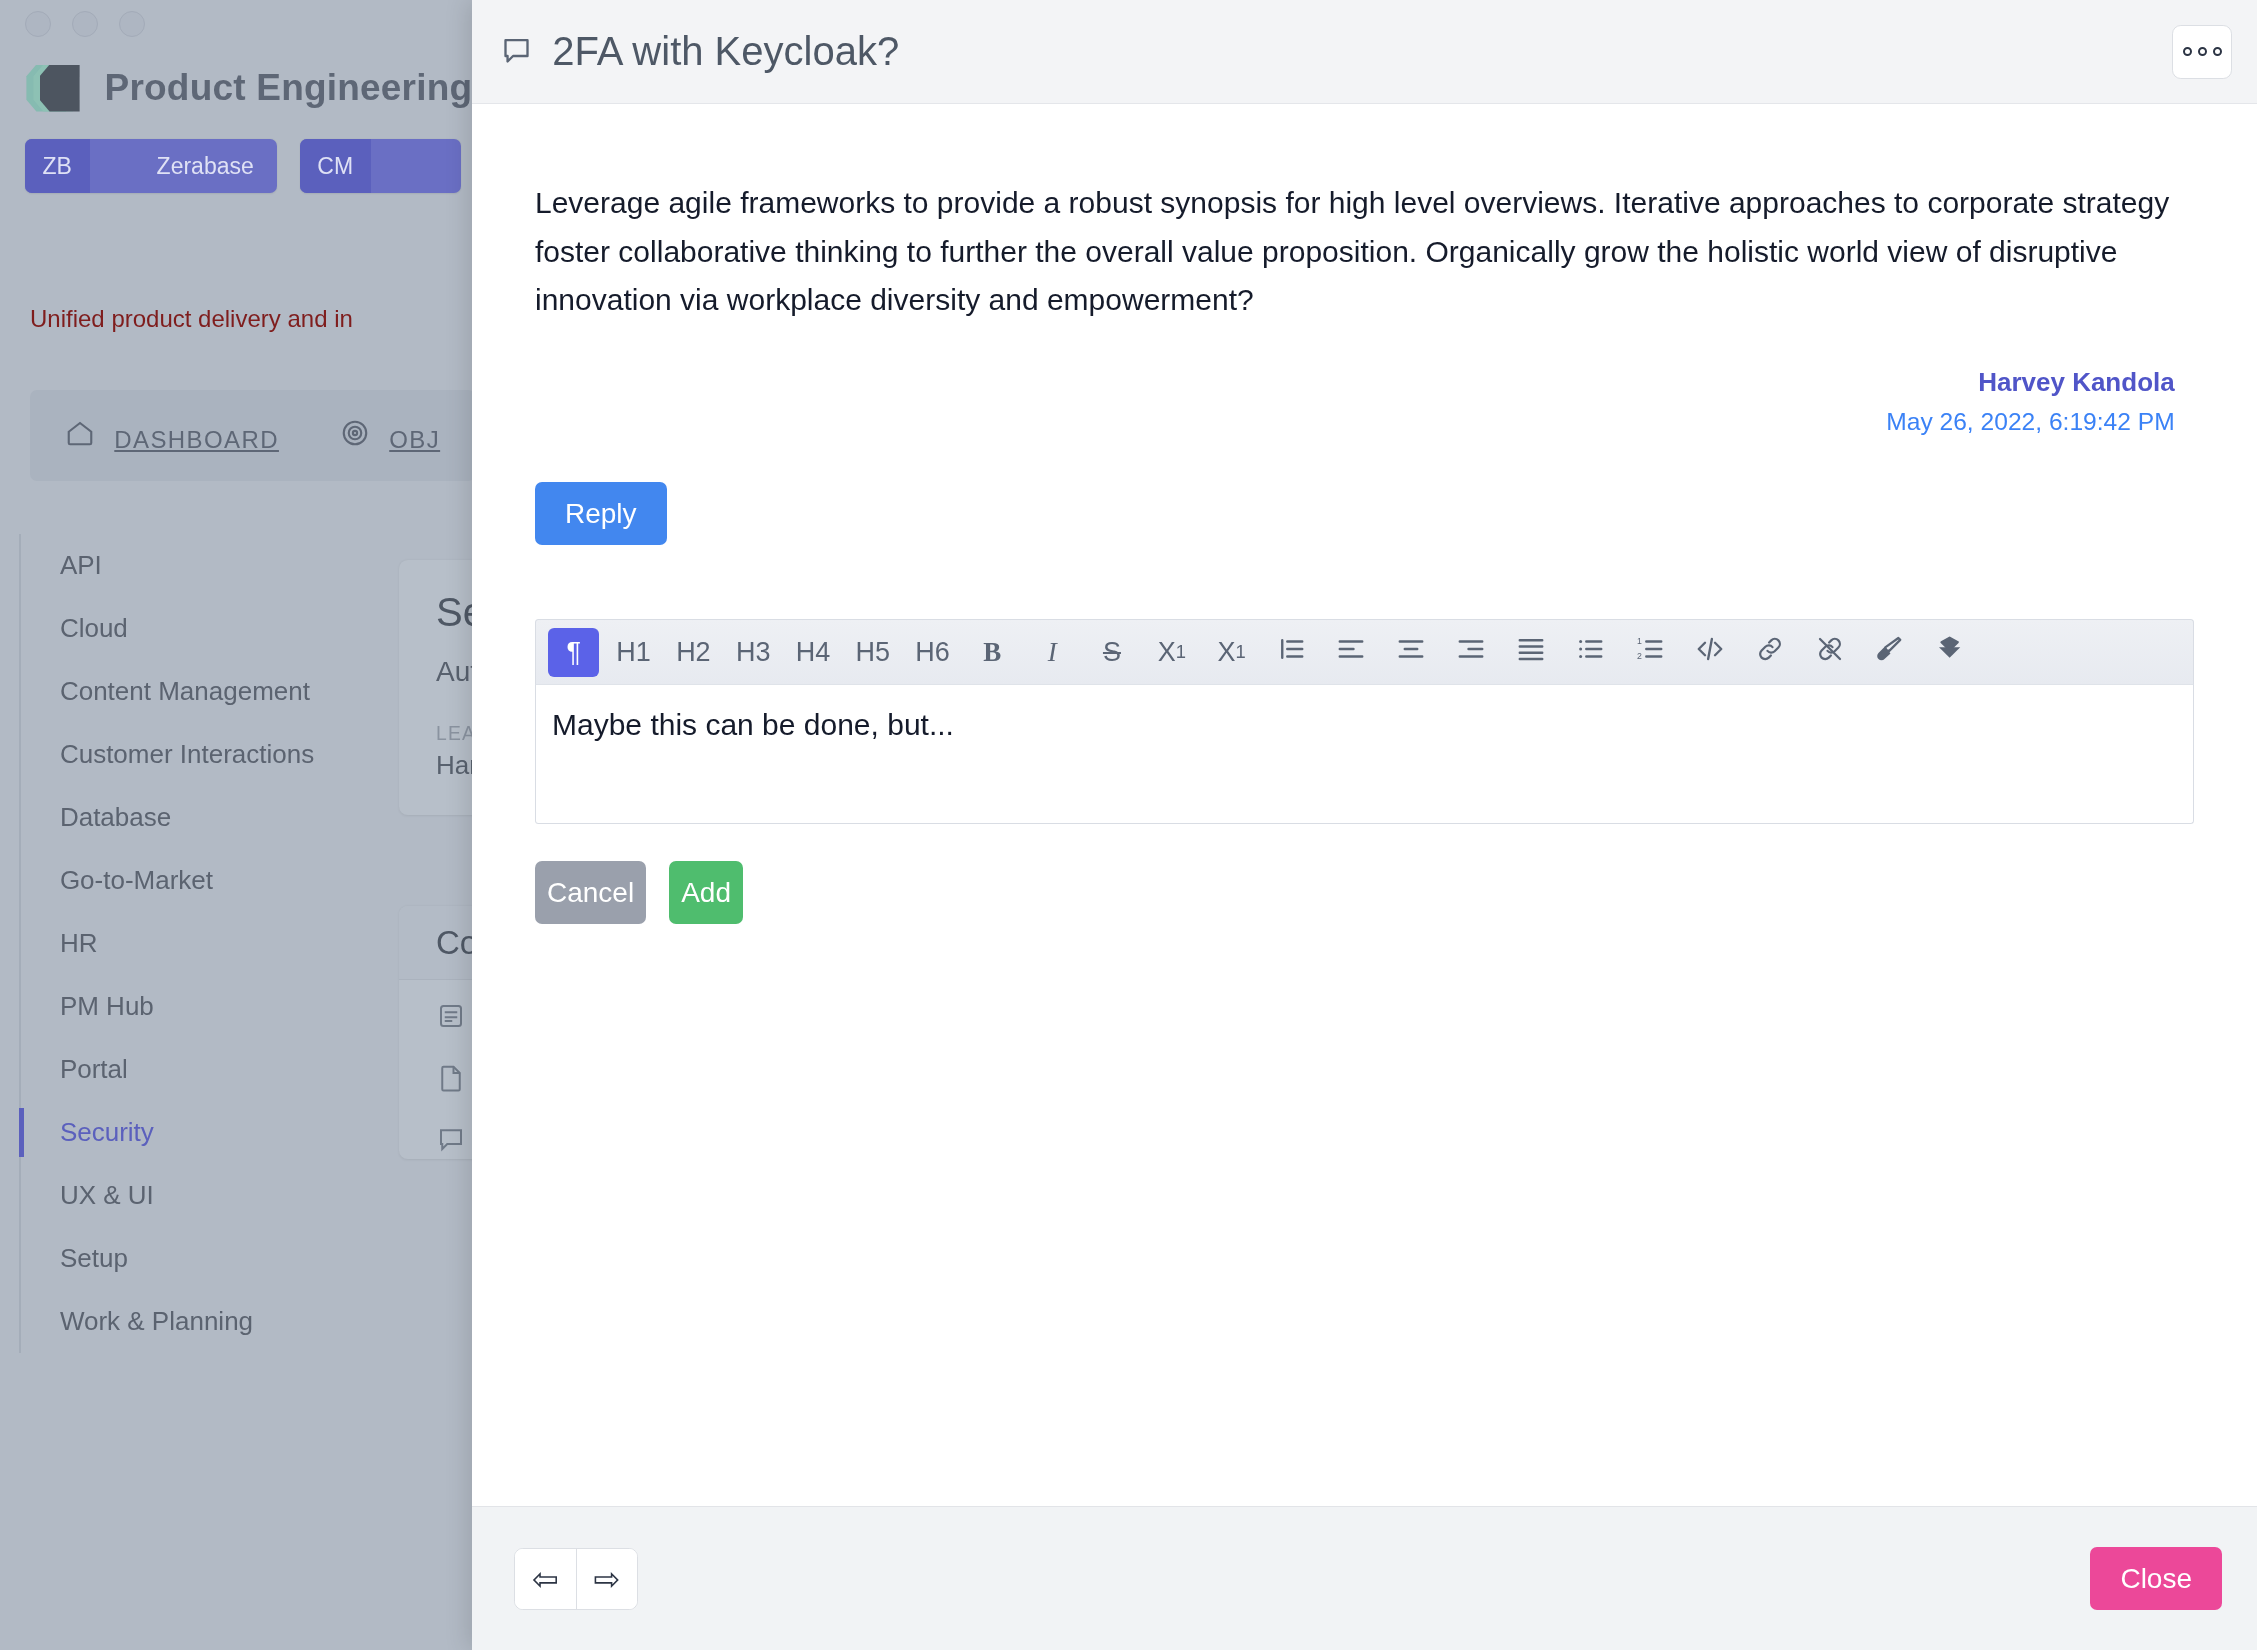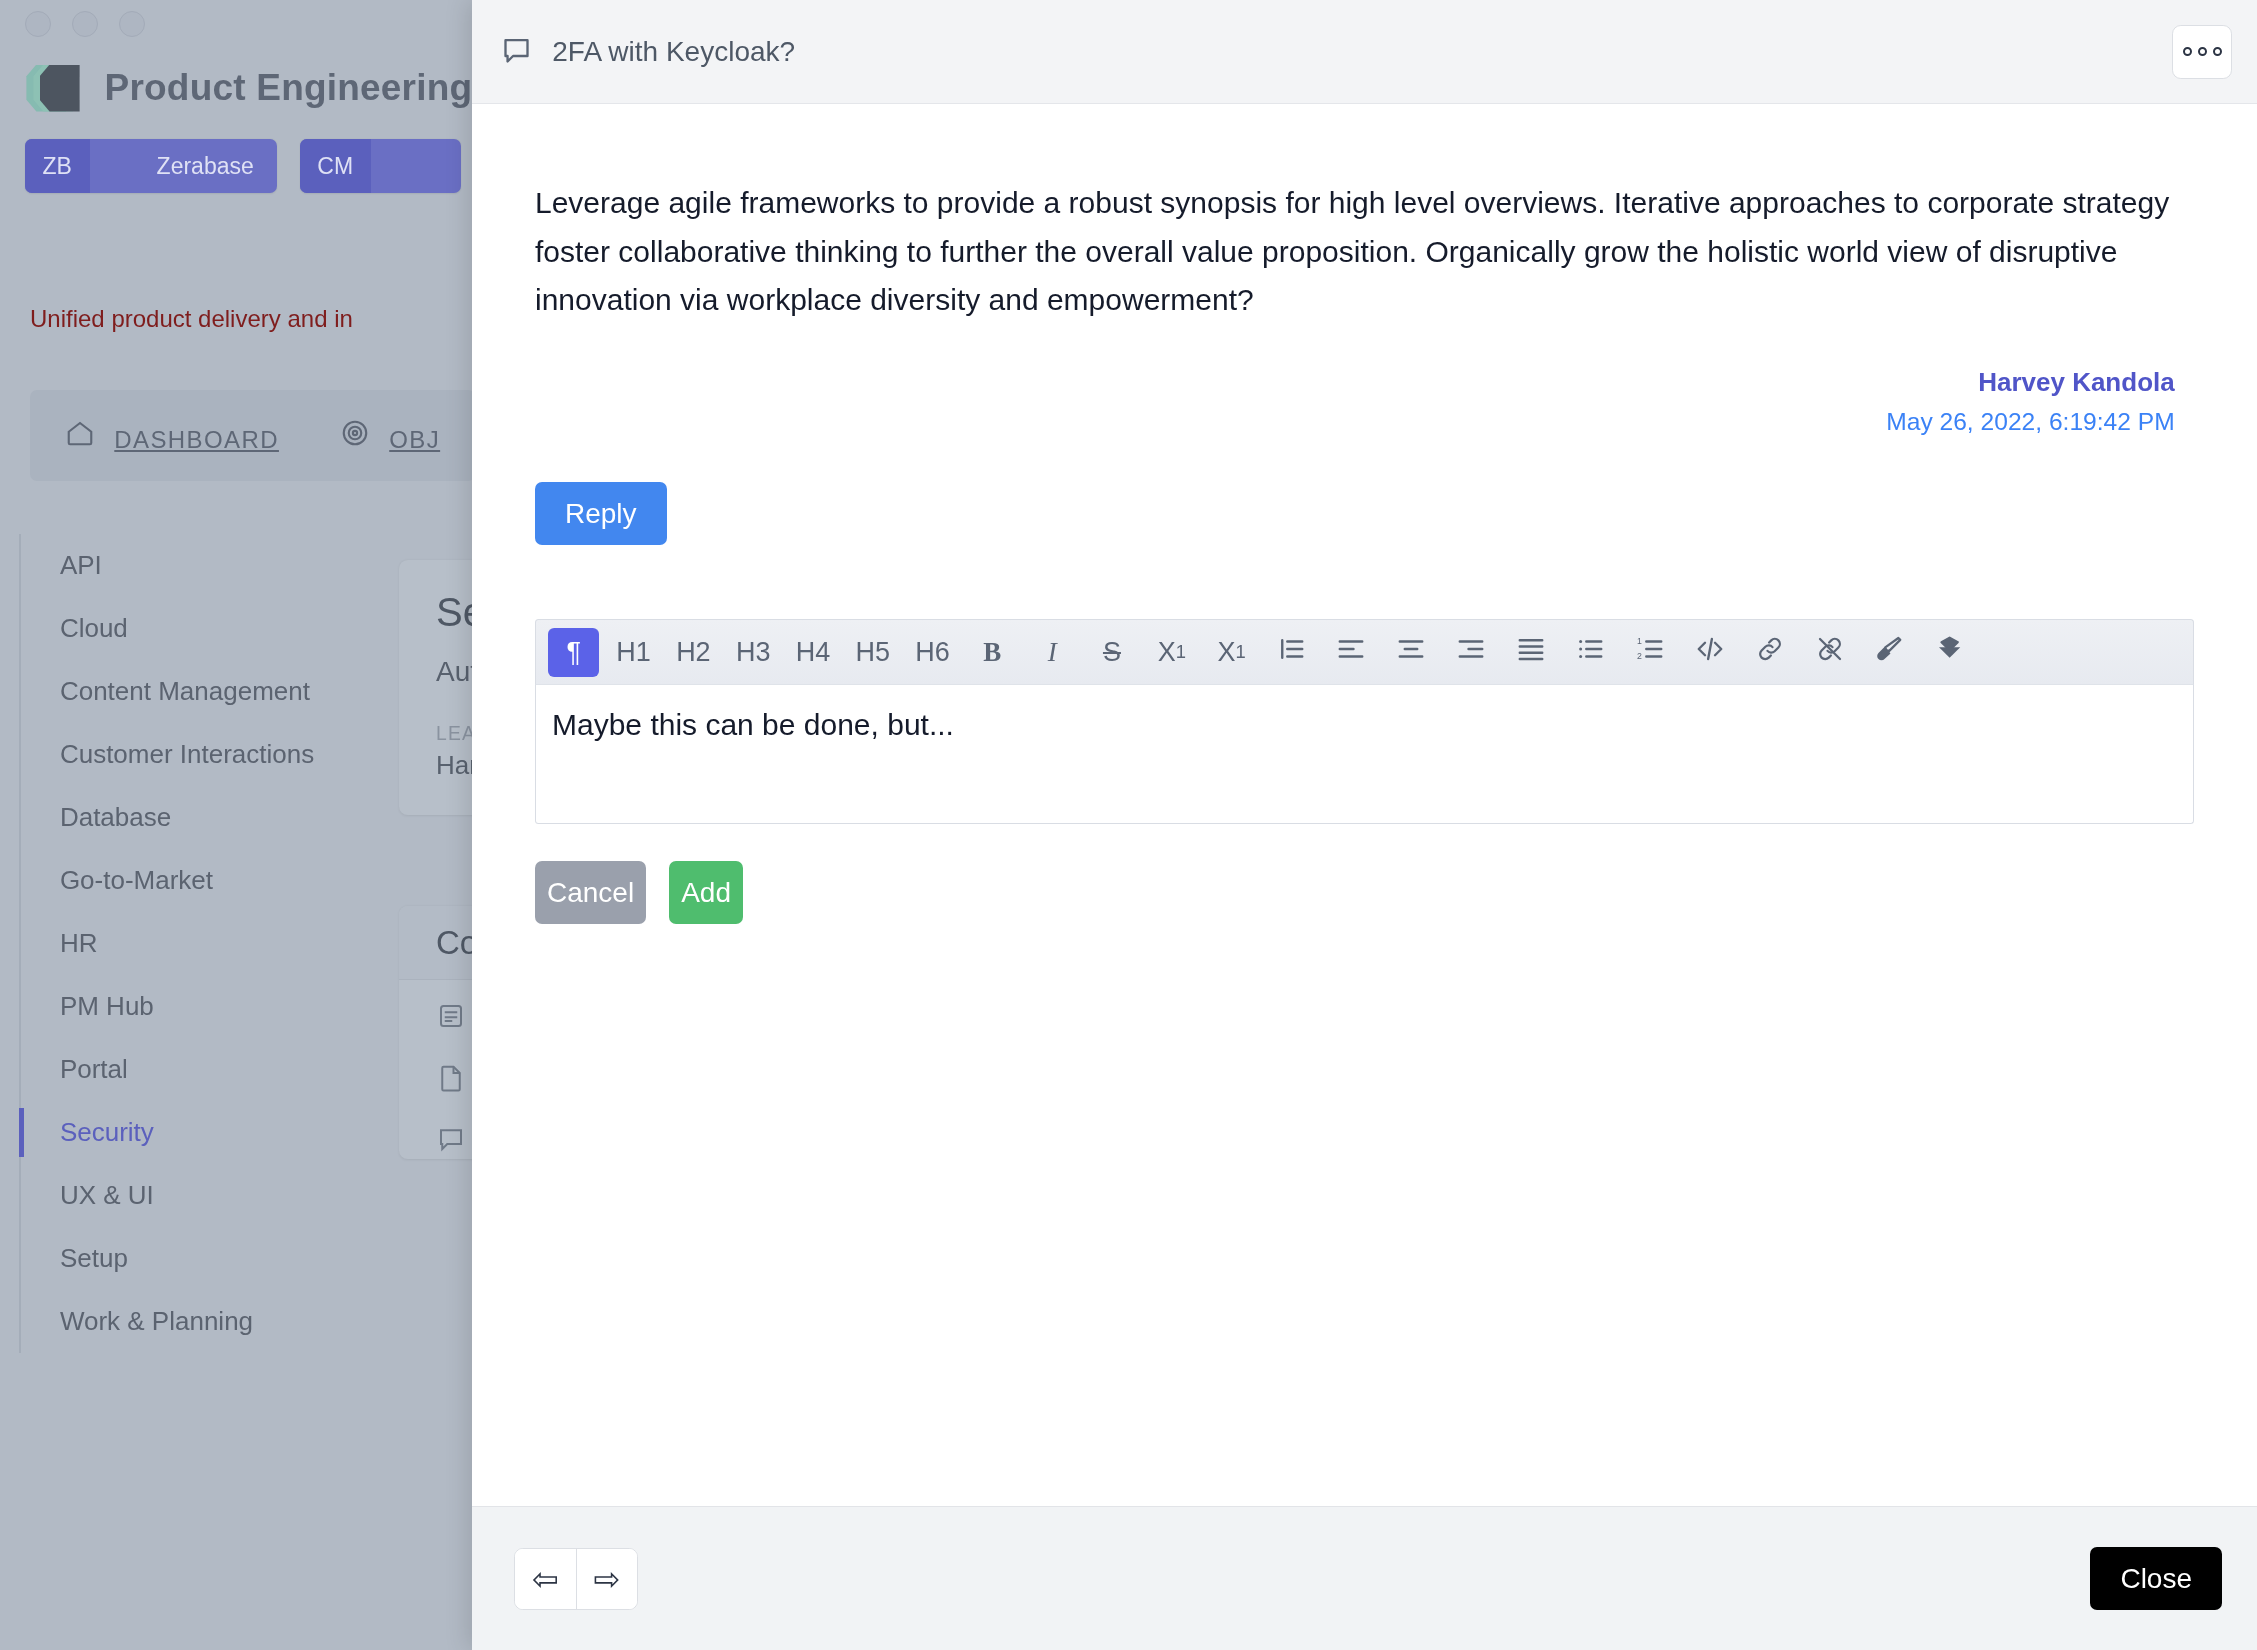--- a/index.html
+++ b/index.html
@@ -138,21 +138,21 @@
     display: flex; flex-direction: column;
     box-shadow: -5.3px 0 23px rgba(0,0,0,.13);
   }
   .modal-head {
     height: 104px; flex: 0 0 auto;
     background: #f3f4f6; border-bottom: 0.9px solid #e4e6ea;
     display: flex; align-items: center; padding: 0 24.6px 0 28px;
   }
   .head-left { display: flex; align-items: center; gap: 19.3px; }
   .head-ico { width: 33px; height: 33px; color: #5b6575; }
-  .head-title { font-size: 28px; color: #4e5866; }
+  .head-title { font-size: 40px; color: #4e5866; }
   .head-spacer { flex: 1 1 auto; }
   .more-btn {
     width: 60px; height: 54px; border-radius: 8.8px;
     background: #ffffff; border: 0.9px solid #dcdfe4;
     display: flex; align-items: center; justify-content: center;
     gap: 5.3px; cursor: pointer;
   }
   .more-dot {
     width: 9.7px; height: 9.7px; border-radius: 50%;
     border: 2.2px solid #2c3444;
@@ -226,21 +226,21 @@
   }
   .navbtn {
     width: 61px; height: 60px;
     display: flex; align-items: center; justify-content: center;
     font-size: 32px; color: #2c3444; cursor: pointer; background: #ffffff;
   }
   .navbtn + .navbtn { border-left: 0.9px solid #dcdfe4; }
   .foot-spacer { flex: 1 1 auto; }
   .close-btn {
     height: 63px; padding: 0 30px; border-radius: 7px;
-    background: #000000; color: #ffffff; font-size: 28px;
+    background: #ec4899; color: #ffffff; font-size: 28px;
     border: none; cursor: pointer;
     display: inline-flex; align-items: center; justify-content: center;
   }
 </style>
 </head>
 <body>
 
 <div class="app-bg">
   <div class="app-inner">
 

